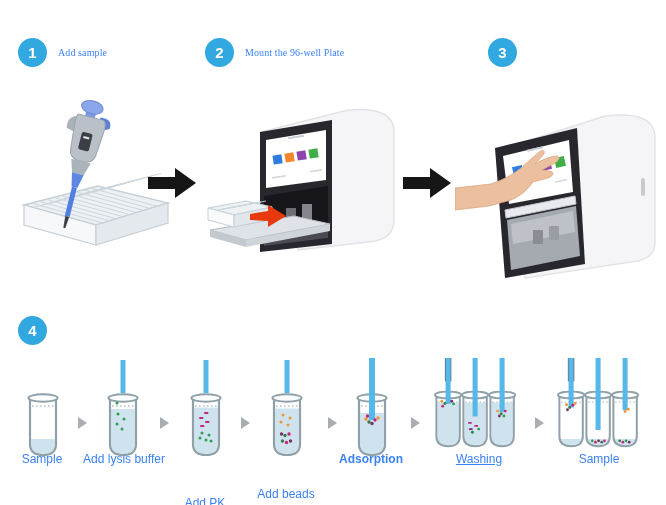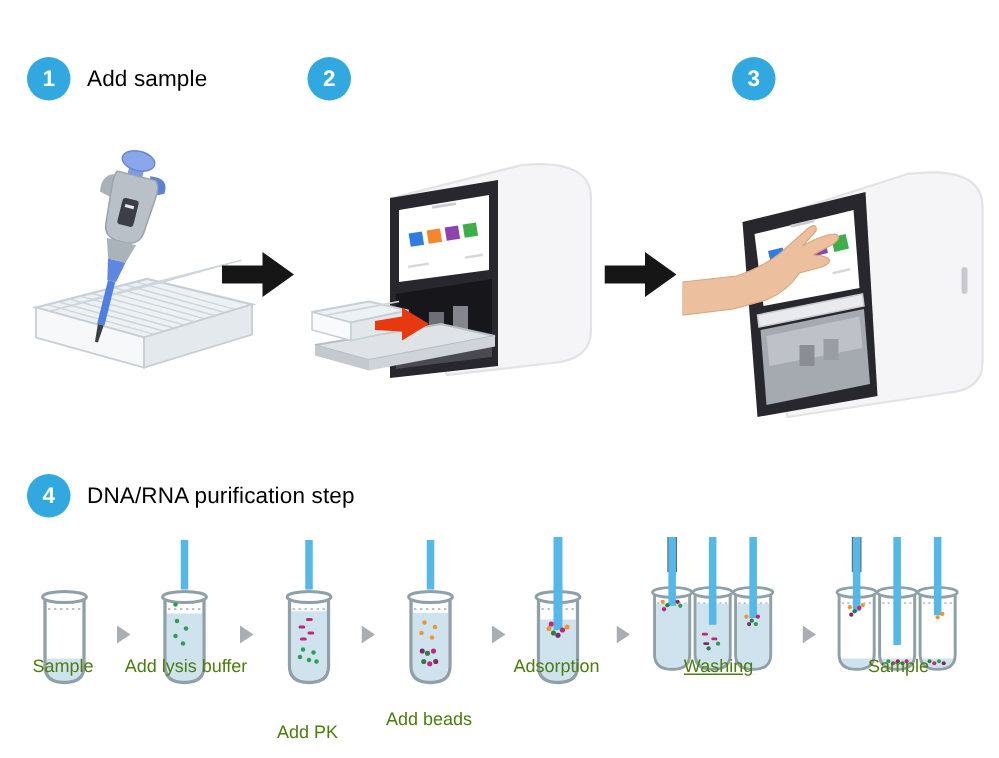--- a/index.html
+++ b/index.html
@@ -2,22 +2,22 @@
 <html><head>
 <meta charset="utf-8">
 <style>
   html,body{margin:0;padding:0;background:#ffffff;}
   body{font-family:"Liberation Sans", sans-serif;}
   .canvas{position:relative;width:666px;height:505px;background:#ffffff;overflow:hidden;}
   .abs{position:absolute;}
   .step-header{position:absolute;display:flex;align-items:center;gap:11px;}
   .badge{width:29px;height:29px;border-radius:50%;background:#31a8e0;color:#ffffff;
          font-size:15px;font-weight:bold;display:flex;align-items:center;justify-content:center;flex:0 0 auto;}
-  .step-label{font-size:15px;color:#000000;letter-spacing:0.1px;white-space:nowrap;}
-  .stage-label{position:absolute;transform:translateX(-50%);font-size:12px;color:#4d7c0f;white-space:nowrap;top:437px;}
+  .step-label{font-size:10px;color:#3b82f6;letter-spacing:0.1px;white-space:nowrap;font-family:Liberation Serif, serif;}
+  .stage-label{position:absolute;transform:translateX(-50%);font-size:12px;color:#3b82f6;white-space:nowrap;top:452px;}
 </style>
 </head>
 <body>
 
 <div class="canvas">
 
   <svg width="0" height="0" style="position:absolute" aria-hidden="true">
     <defs>
       <path id="tube-bg" d="M5 4 L5 50 Q5 61 18 61 Q31 61 31 50 L31 4 Z" fill="#ffffff"></path>
       <g id="tube-fg">
@@ -27,27 +27,27 @@
       </g>
     </defs>
   </svg>
 
   <div class="step-header" style="left:18px;top:38px;">
     <div class="badge">1</div>
     <div class="step-label">Add sample</div>
   </div>
   <div class="step-header" style="left:205px;top:38px;">
     <div class="badge">2</div>
+    <div class="step-label">Mount the 96-well Plate</div>
   </div>
   <div class="step-header" style="left:488px;top:38px;">
     <div class="badge">3</div>
   </div>
   <div class="step-header" style="left:18px;top:316px;">
     <div class="badge">4</div>
-    <div class="step-label">DNA/RNA purification step</div>
   </div>
 
   <svg class="abs" style="left:8px;top:93px;" width="170" height="170" viewBox="0 0 170 170">
 
     <g>
       <polygon points="16,112 90,93 160,110 88,132" fill="#eef1f4" stroke="#c6cfd5" stroke-width="1.5"></polygon>
       <path d="M25 109.5 L99 90.5 M34 107 L108 88 M43 104.5 L117 85.5 M52 102 L126 83 M61 99.5 L135 80.5 M70 97 L144 78 M79 94.5 L153 75.5" stroke="#cdd6dc" stroke-width="1" fill="none" transform="translate(0,5)"></path>
       <path d="M23.4 110.1 L95.4 130.1 M30.8 108.2 L102.8 128.2 M38.2 106.3 L110.2 126.3 M45.6 104.4 L117.6 124.4 M53 102.5 L125 122.5 M60.4 100.6 L132.4 120.6 M67.8 98.7 L139.8 118.7 M75.2 96.8 L147.2 116.8 M82.6 94.9 L154.6 114.9" stroke="#cdd6dc" stroke-width="1" fill="none"></path>
       <polygon points="16,112 88,132 88,152 16,132" fill="#f6f8fa" stroke="#c6cfd5" stroke-width="1.2"></polygon>
       <polygon points="88,132 160,110 160,130 88,152" fill="#e4e9ed" stroke="#c6cfd5" stroke-width="1.2"></polygon>
@@ -342,17 +342,17 @@
       <polygon points="0,0 9,6 0,12" fill="#a9aeb4"></polygon>
     </svg>
   <svg class="abs" style="left:535px;top:417px;" width="9" height="12" viewBox="0 0 9 12">
       <polygon points="0,0 9,6 0,12" fill="#a9aeb4"></polygon>
     </svg>
 
   <div class="stage-label" style="left:42px;">Sample</div>
   <div class="stage-label" style="left:124px;text-align:right;">Add lysis buffer</div>
   <div class="stage-label" style="left:205px;margin-top:44px;">Add PK</div>
   <div class="stage-label" style="left:286px;margin-top:35px;">Add beads</div>
-  <div class="stage-label" style="left:371px;">Adsorption</div>
+  <div class="stage-label" style="left:371px;font-weight:bold;">Adsorption</div>
   <div class="stage-label" style="left:479px;text-decoration:underline;">Washing</div>
   <div class="stage-label" style="left:599px;">Sample</div>
 
 </div>
 
 </body></html>

